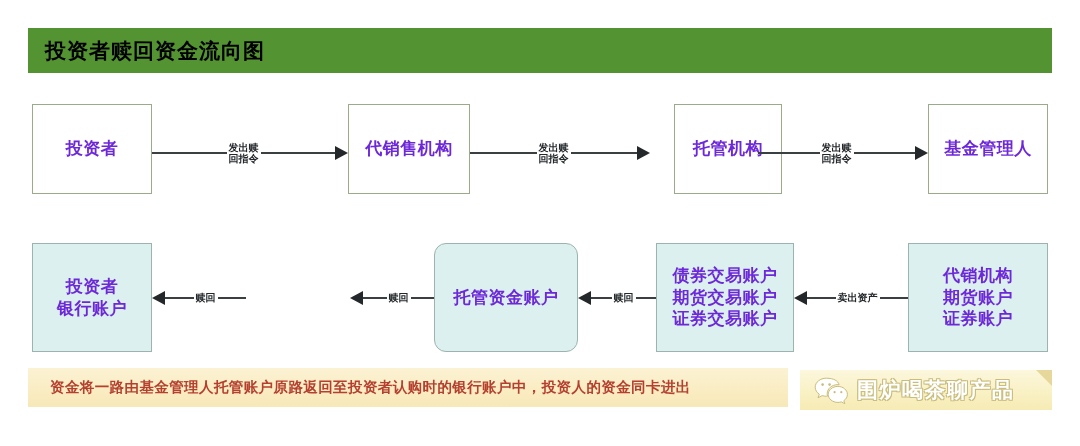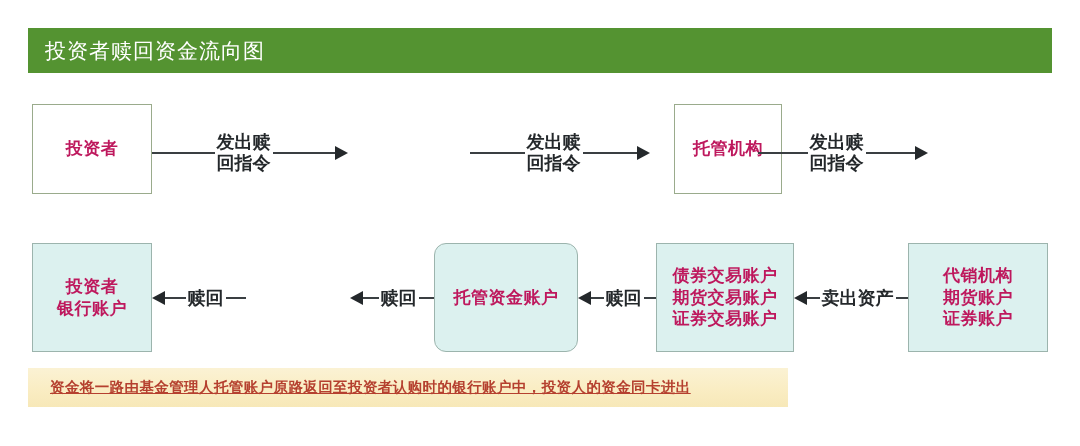--- a/index.html
+++ b/index.html
@@ -28,38 +28,38 @@
     top: 28px;
     width: 1024px;
     height: 45px;
     background: #549331;
   }
   .banner-title {
     position: absolute;
     left: 17px;
     top: 50%;
     transform: translateY(-50%);
-    color: #ffffff;
+    color: #000000;
     font-size: 21px;
-    font-weight: normal;
+    font-weight: bold;
     letter-spacing: 1px;
     white-space: nowrap;
     font-family: "Liberation Serif", "DejaVu Serif", serif;
   }
 
   
   .node {
     position: absolute;
     box-sizing: border-box;
     border: 1px solid #9aab8c;
     display: flex;
     align-items: center;
     justify-content: center;
     text-align: center;
-    color: #be185d;
+    color: #6d28d9;
     font-weight: bold;
     line-height: 1.28;
     font-family: "Liberation Serif", "DejaVu Serif", serif;
   }
   .node.row1 {
     background: #ffffff;
     font-size: 17px;
     letter-spacing: 0.5px;
   }
   .node.row2 {
@@ -79,21 +79,21 @@
     height: 20px;
     display: flex;
     align-items: center;
   }
   .seg {
     height: 2px;
     background: #3a3f42;
     flex: 1 1 auto;
   }
   .conn-label {
-    font-size: 18px;
+    font-size: 10px;
     font-weight: bold;
     color: #24282b;
     white-space: pre-line;
     line-height: 1.15;
     text-align: center;
     padding: 0 2px;
     flex: 0 0 auto;
     font-family: "Liberation Serif", "DejaVu Serif", serif;
   }
   .arrow-r {
@@ -125,21 +125,20 @@
     align-items: center;
   }
   .note-text {
     color: #b5402f;
     font-size: 14.5px;
     font-weight: bold;
     letter-spacing: 0.4px;
     padding-left: 22px;
     white-space: nowrap;
     font-family: "Liberation Serif", "DejaVu Serif", serif;
-    text-decoration: underline;
   }
 
   
   .badge {
     position: absolute;
     left: 800px;
     top: 370px;
     width: 252px;
     height: 40px;
     background: linear-gradient(to bottom, #fcf7dd 0%, #f9f0c3 60%, #f6ebb4 100%);
@@ -194,20 +193,23 @@
   </div>
 
   <div class="conn" style="left:152px; top:143px; width:196px;">
     <div class="seg"></div>
     <div class="conn-label">发出赎
 回指令</div>
     <div class="seg"></div>
     <div class="arrow-r"></div>
   </div>
 
+  <div class="node row1" style="left:348px; top:104px; width:122px; height:90px;">
+    <span class="lines">代销售机构</span>
+  </div>
 
   <div class="conn" style="left:470px; top:143px; width:180px;">
     <div class="seg"></div>
     <div class="conn-label">发出赎
 回指令</div>
     <div class="seg"></div>
     <div class="arrow-r"></div>
   </div>
 
   <div class="node row1" style="left:650px; top:104px; width:108px; height:90px;margin-left:24px;">
@@ -215,20 +217,23 @@
   </div>
 
   <div class="conn" style="left:758px; top:143px; width:170px;">
     <div class="seg"></div>
     <div class="conn-label">发出赎
 回指令</div>
     <div class="seg"></div>
     <div class="arrow-r"></div>
   </div>
 
+  <div class="node row1" style="left:928px; top:104px; width:120px; height:90px;">
+    <span class="lines">基金管理人</span>
+  </div>
 
   <div class="node row2" style="left:32px; top:243px; width:120px; height:109px;">
     <span class="lines">投资者
 银行账户</span>
   </div>
 
   <div class="conn" style="left:152px; top:288px; width:94px;">
     <div class="arrow-l"></div>
     <div class="seg"></div>
     <div class="conn-label">赎回</div>
@@ -270,14 +275,32 @@
   <div class="node row2" style="left:908px; top:243px; width:140px; height:109px;">
     <span class="lines">代销机构
 期货账户
 证券账户</span>
   </div>
 
   <div class="note">
     <div class="note-text">资金将一路由基金管理人托管账户原路返回至投资者认购时的银行账户中，投资人的资金同卡进出</div>
   </div>
 
+  <div class="badge">
+    <div class="badge-fold"></div>
+    <div class="badge-icon">
+      <svg width="34" height="28" viewBox="0 0 34 28" xmlns="http://www.w3.org/2000/svg">
+        <g fill="#ffffff" stroke="#c9bd7d" stroke-width="1">
+          <path d="M12.4 2.2C6.2 2.2 1.2 6.2 1.2 11.2c0 2.8 1.6 5.3 4.1 7L4 21.8l4.2-2.2c1.3.4 2.7.6 4.2.6.4 0 .8 0 1.2-.1-.3-.8-.4-1.6-.4-2.5 0-5 4.8-9 10.7-9 .4 0 .8 0 1.2.1-.9-3.8-5.4-6.5-12.7-6.5z"></path>
+          <path d="M23.9 10.4c-5.4 0-9.7 3.6-9.7 8s4.3 8 9.7 8c1.2 0 2.3-.2 3.4-.5l3.6 1.9-1.1-3.1c2.2-1.5 3.6-3.7 3.6-6.3 0-4.4-4.3-8-9.5-8z"></path>
+        </g>
+        <g fill="#c9bd7d">
+          <circle cx="8.6" cy="8.6" r="1.3"></circle>
+          <circle cx="15.6" cy="8.6" r="1.3"></circle>
+          <circle cx="20.6" cy="16.2" r="1.1"></circle>
+          <circle cx="27.3" cy="16.2" r="1.1"></circle>
+        </g>
+      </svg>
+    </div>
+    <div class="badge-text">围炉喝茶聊产品</div>
+  </div>
 
 </div>
 
 </body></html>

